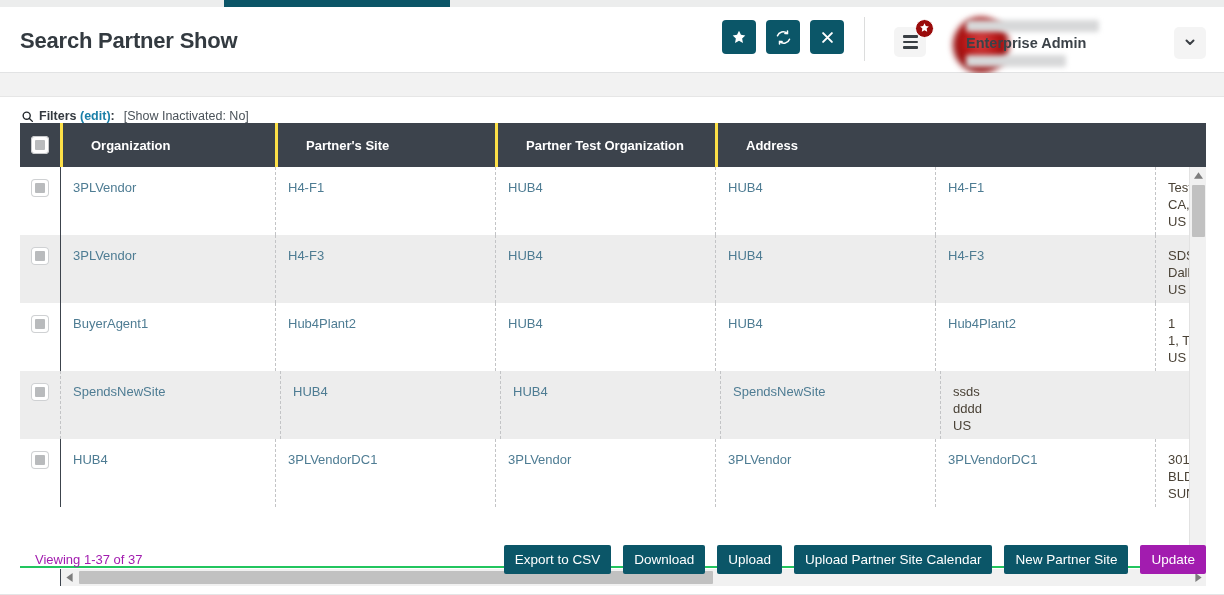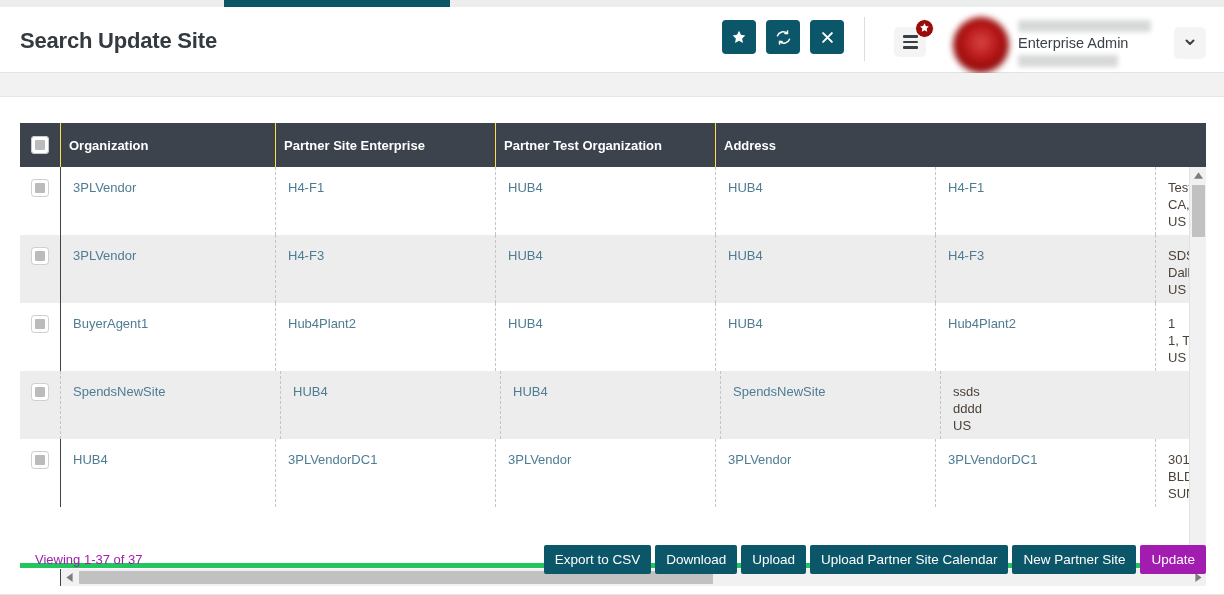--- a/index.html
+++ b/index.html
@@ -94,22 +94,22 @@
   }
 
   .avatar {
     position: absolute; left: 953px; top: 10px;
     width: 56px; height: 56px; border-radius: 50%;
     background: radial-gradient(circle at 50% 45%, #d94646 0%, #b51515 42%, #8e0d0d 70%, rgba(160,20,20,0.55) 88%, rgba(220,200,200,0.05) 100%);
     filter: blur(3.2px);
   }
 
   .user-block {
-    position: absolute; left: 1018px; top: 12px;
-    width: 134px; height: 50px;
+    position: absolute; left: 966px; top: 12px;
+    width: 134px; height: 50px; font-weight: bold;
   }
   .redact {
     background: #d7d8d9;
     filter: blur(2.6px);
     border-radius: 2px;
   }
   .redact-1 { position: absolute; left: 0; top: 1px; width: 133px; height: 12px; }
   .redact-2 { position: absolute; left: 0; top: 36px; width: 100px; height: 12px; }
   .user-role {
     position: absolute; left: 0; top: 16px;
@@ -158,22 +158,22 @@
   .grid-head {
     position: absolute; left: 0; top: 0;
     width: 1186px; height: 44px;
     background: #3c434c;
     display: flex;
     overflow: hidden;
   }
   .hcell {
     color: #ffffff; font-size: 13px; font-weight: bold;
     display: flex; align-items: center;
-    padding-left: 8px;
-    border-left: 1px solid #fde047;
+    padding-left: 28px;
+    border-left: 3px solid #fde047;
     height: 44px;
     flex: 0 0 auto;
   }
   .hcell.first { border-left: none; width: 40px; padding-left: 0; justify-content: center; }
 
   .cb {
     width: 18px; height: 18px;
     background: #ffffff;
     border-radius: 4px;
     display: flex; align-items: center; justify-content: center;
@@ -181,21 +181,21 @@
     box-shadow: 0 0 0 1px #c8cacc inset;
   }
   .cb i { display: block; width: 10px; height: 10px; background: #b9bbbd; border-radius: 1px; }
   .cb.body { background: #ffffff; box-shadow: 0 0 0 1px #cfd1d3 inset; }
 
   .grid-body {
     position: absolute; left: 0; top: 44px;
     width: 1186px; height: 401px;
     background: #ffffff;
     overflow: hidden;
-    border-bottom: 5px solid #22c55e;
+    border-bottom: 2px solid #22c55e;
   }
   .row { display: flex; height: 68px; }
   .row.alt { background: #ededed; }
   .cell {
     flex: 0 0 auto;
     height: 68px;
     padding: 12px 0 0 12px;
     font-size: 13px; color: #4e7c93;
     border-left: 1px dashed #c3c4c6;
     line-height: 17px;
@@ -254,21 +254,21 @@
     cursor: pointer;
   }
 
   
   .viewing {
     position: absolute; left: 35px; top: 455px;
     font-size: 13px; color: #a21caf;
   }
   .footer-btns {
     position: absolute; right: 18px; top: 448px;
-    display: flex; gap: 4px;
+    display: flex; gap: 12px;
   }
   .fbtn {
     background: #0b5668; color: #ffffff;
     border: none; border-radius: 2px;
     height: 29px; padding: 0 11px;
     font-size: 13.5px;
     font-family: "Liberation Sans", sans-serif;
     cursor: pointer;
     white-space: nowrap;
   }
@@ -282,21 +282,21 @@
 </head>
 <body>
 
 <div class="tabstrip">
   <div class="strip-edge"></div>
   <div class="tab-active"></div>
   <div class="strip-edge-r"></div>
 </div>
 
 <div class="header">
-  <div class="page-title">Search Update Site</div>
+  <div class="page-title">Search Partner Show</div>
 
   <div class="hdr-actions">
     <button class="sq-btn">
       <span>
         <svg width="16" height="16" viewBox="0 0 24 24" fill="#ffffff">
             <path d="M12 2.5l2.95 6.3 6.55.85-4.8 4.6 1.25 6.75L12 17.8 6.05 21l1.25-6.75L2.5 9.65l6.55-.85z"></path>
           </svg>
       </span>
     </button>
     <button class="sq-btn">
@@ -351,31 +351,44 @@
           <path d="M6 9.5l6 6 6-6"></path>
         </svg>
     </span>
   </button>
 </div>
 
 <div class="body-gap"></div>
 
 <div class="content">
 
+  <div class="filters">
+    <span class="mag">
+      <svg width="13" height="13" viewBox="0 0 24 24" fill="none" stroke="#23282d" stroke-width="2.6" stroke-linecap="round">
+          <circle cx="10.5" cy="10.5" r="6.5"></circle>
+          <path d="M15.5 15.5L21 21"></path>
+        </svg>
+    </span>
+    <span class="lbl">Filters</span>
+    <span class="lbl">&nbsp;</span>
+    <a>(edit)</a>
+    <span class="lbl">:</span>
+    <span class="fstate">[Show Inactivated: No]</span>
+  </div>
 
   <div class="grid">
 
     <div class="grid-head">
       <div class="hcell first">
         <span class="cb">
             <i></i>
           </span>
       </div>
       <div class="hcell" style="width:215px">Organization</div>
-      <div class="hcell" style="width:220px">Partner Site Enterprise</div>
+      <div class="hcell" style="width:220px">Partner's Site</div>
       <div class="hcell" style="width:220px">Partner Test Organization</div>
       <div class="hcell" style="width:110px">Address</div>
     </div>
 
     <div class="grid-body">
 
       <div class="row">
         <div class="cell first">
             <span class="cb body">
               <i></i>

